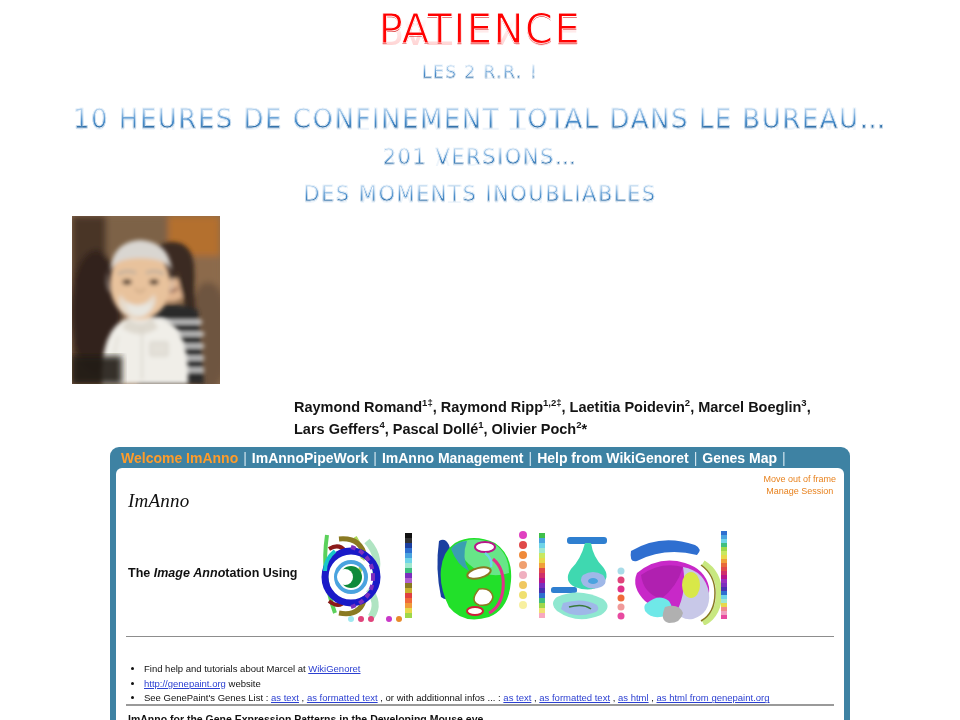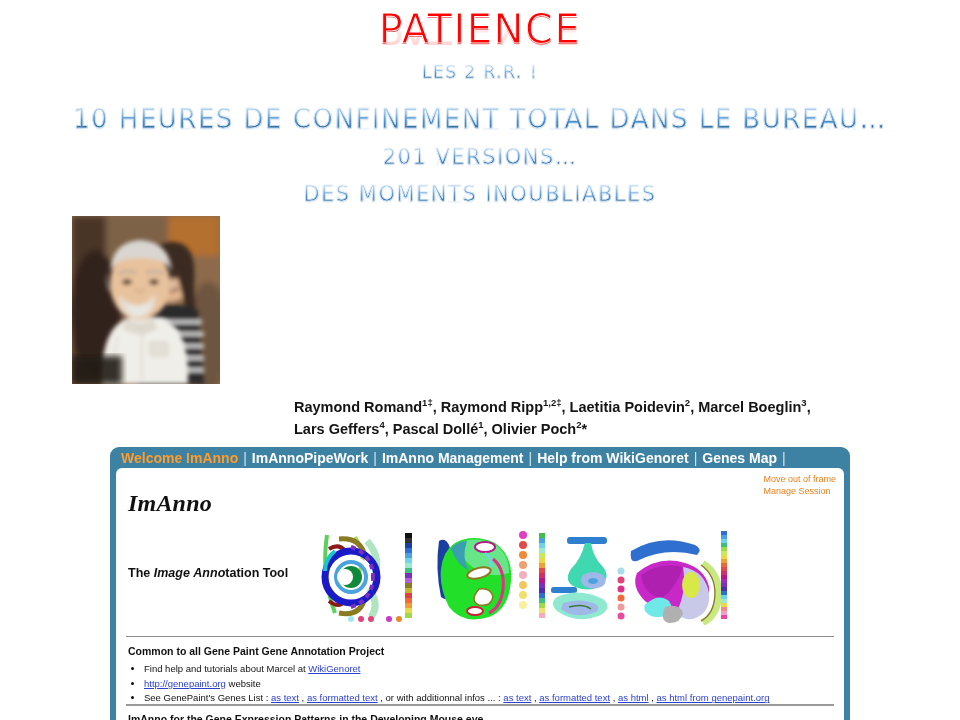--- a/index.html
+++ b/index.html
@@ -86,29 +86,29 @@
   }
   .navbar .nav-item{padding:0 5px;white-space:nowrap;}
   .navbar .nav-item.active{color:#ff9c2a;}
   .navbar .sep{color:#cfe3ee;font-weight:normal;}
 
   .page{
     position:absolute;left:6px;right:6px;top:21px;bottom:0;
     background:#ffffff;border-radius:6px 6px 0 0;overflow:hidden;
   }
   .corner-links{
-    position:absolute;right:8px;top:5px;text-align:left;
+    position:absolute;right:8px;top:5px;text-align:center;
     color:#e8821e;font-size:9px;line-height:1.35;
   }
   .corner-links div{cursor:pointer;}
 
   .imanno-logo{
     position:absolute;left:12px;top:22px;
     font-family:"Liberation Serif", serif;
-    font-style:italic;font-weight:bold;font-size:24px;color:#111;
+    font-style:italic;font-weight:normal;font-size:19px;color:#111;
     letter-spacing:.2px;
   }
   .tool-line{
     position:absolute;left:12px;top:98px;
     font-weight:bold;font-size:12.5px;color:#111;
   }
   .tool-line i{font-style:italic;}
 
   .strip{
     position:absolute;left:185px;top:57px;width:435px;height:100px;
@@ -257,21 +257,21 @@
     <div class="page">
 
       <div class="corner-links">
         <div>Move out of frame</div>
         <div>Manage Session</div>
       </div>
 
       <div class="imanno-logo">ImAnno</div>
 
       <div class="tool-line">
-        <span>The </span><i>Image</i><span> </span><i>Anno</i><span>tation Tool</span>
+        <span>The </span><i>Image</i><span> </span><i>Anno</i><span>tation Using</span>
       </div>
 
       <div class="strip">
         <svg width="435" height="100" viewBox="0 0 435 100" xmlns="http://www.w3.org/2000/svg">
           <rect width="435" height="100" fill="#ffffff"></rect>
 
           <g transform="translate(8,6)">
             <path d="M18 4 q-6 40 8 78" stroke="#5bd15b" stroke-width="4" fill="none"></path>
             <path d="M46 6 q14 22 2 38" stroke="#9acd32" stroke-width="4" fill="none" opacity=".8"></path>
             <path d="M58 10 q16 18 6 38" stroke="#8fd9a8" stroke-width="7" fill="none" opacity=".7"></path>
@@ -413,21 +413,20 @@
             <rect y="72" width="6" height="4" fill="#e8d84a"></rect>
               <rect y="76" width="6" height="4" fill="#f08a8a"></rect>
             <rect y="80" width="6" height="4" fill="#f0a0c0"></rect>
               <rect y="84" width="6" height="4" fill="#e84aa0"></rect>
           </g>
         </svg>
       </div>
 
       <div class="hr a"></div>
 
-      <div class="sec-head one">Common to all Gene Paint Gene Annotation Project</div>
 
       <div class="bullets">
         <ul>
           <li>
             <span>Find help and tutorials about Marcel at </span><span class="lnk">WikiGenoret</span>
           </li>
           <li>
             <span class="lnk">http://genepaint.org</span><span> website</span>
           </li>
           <li>

